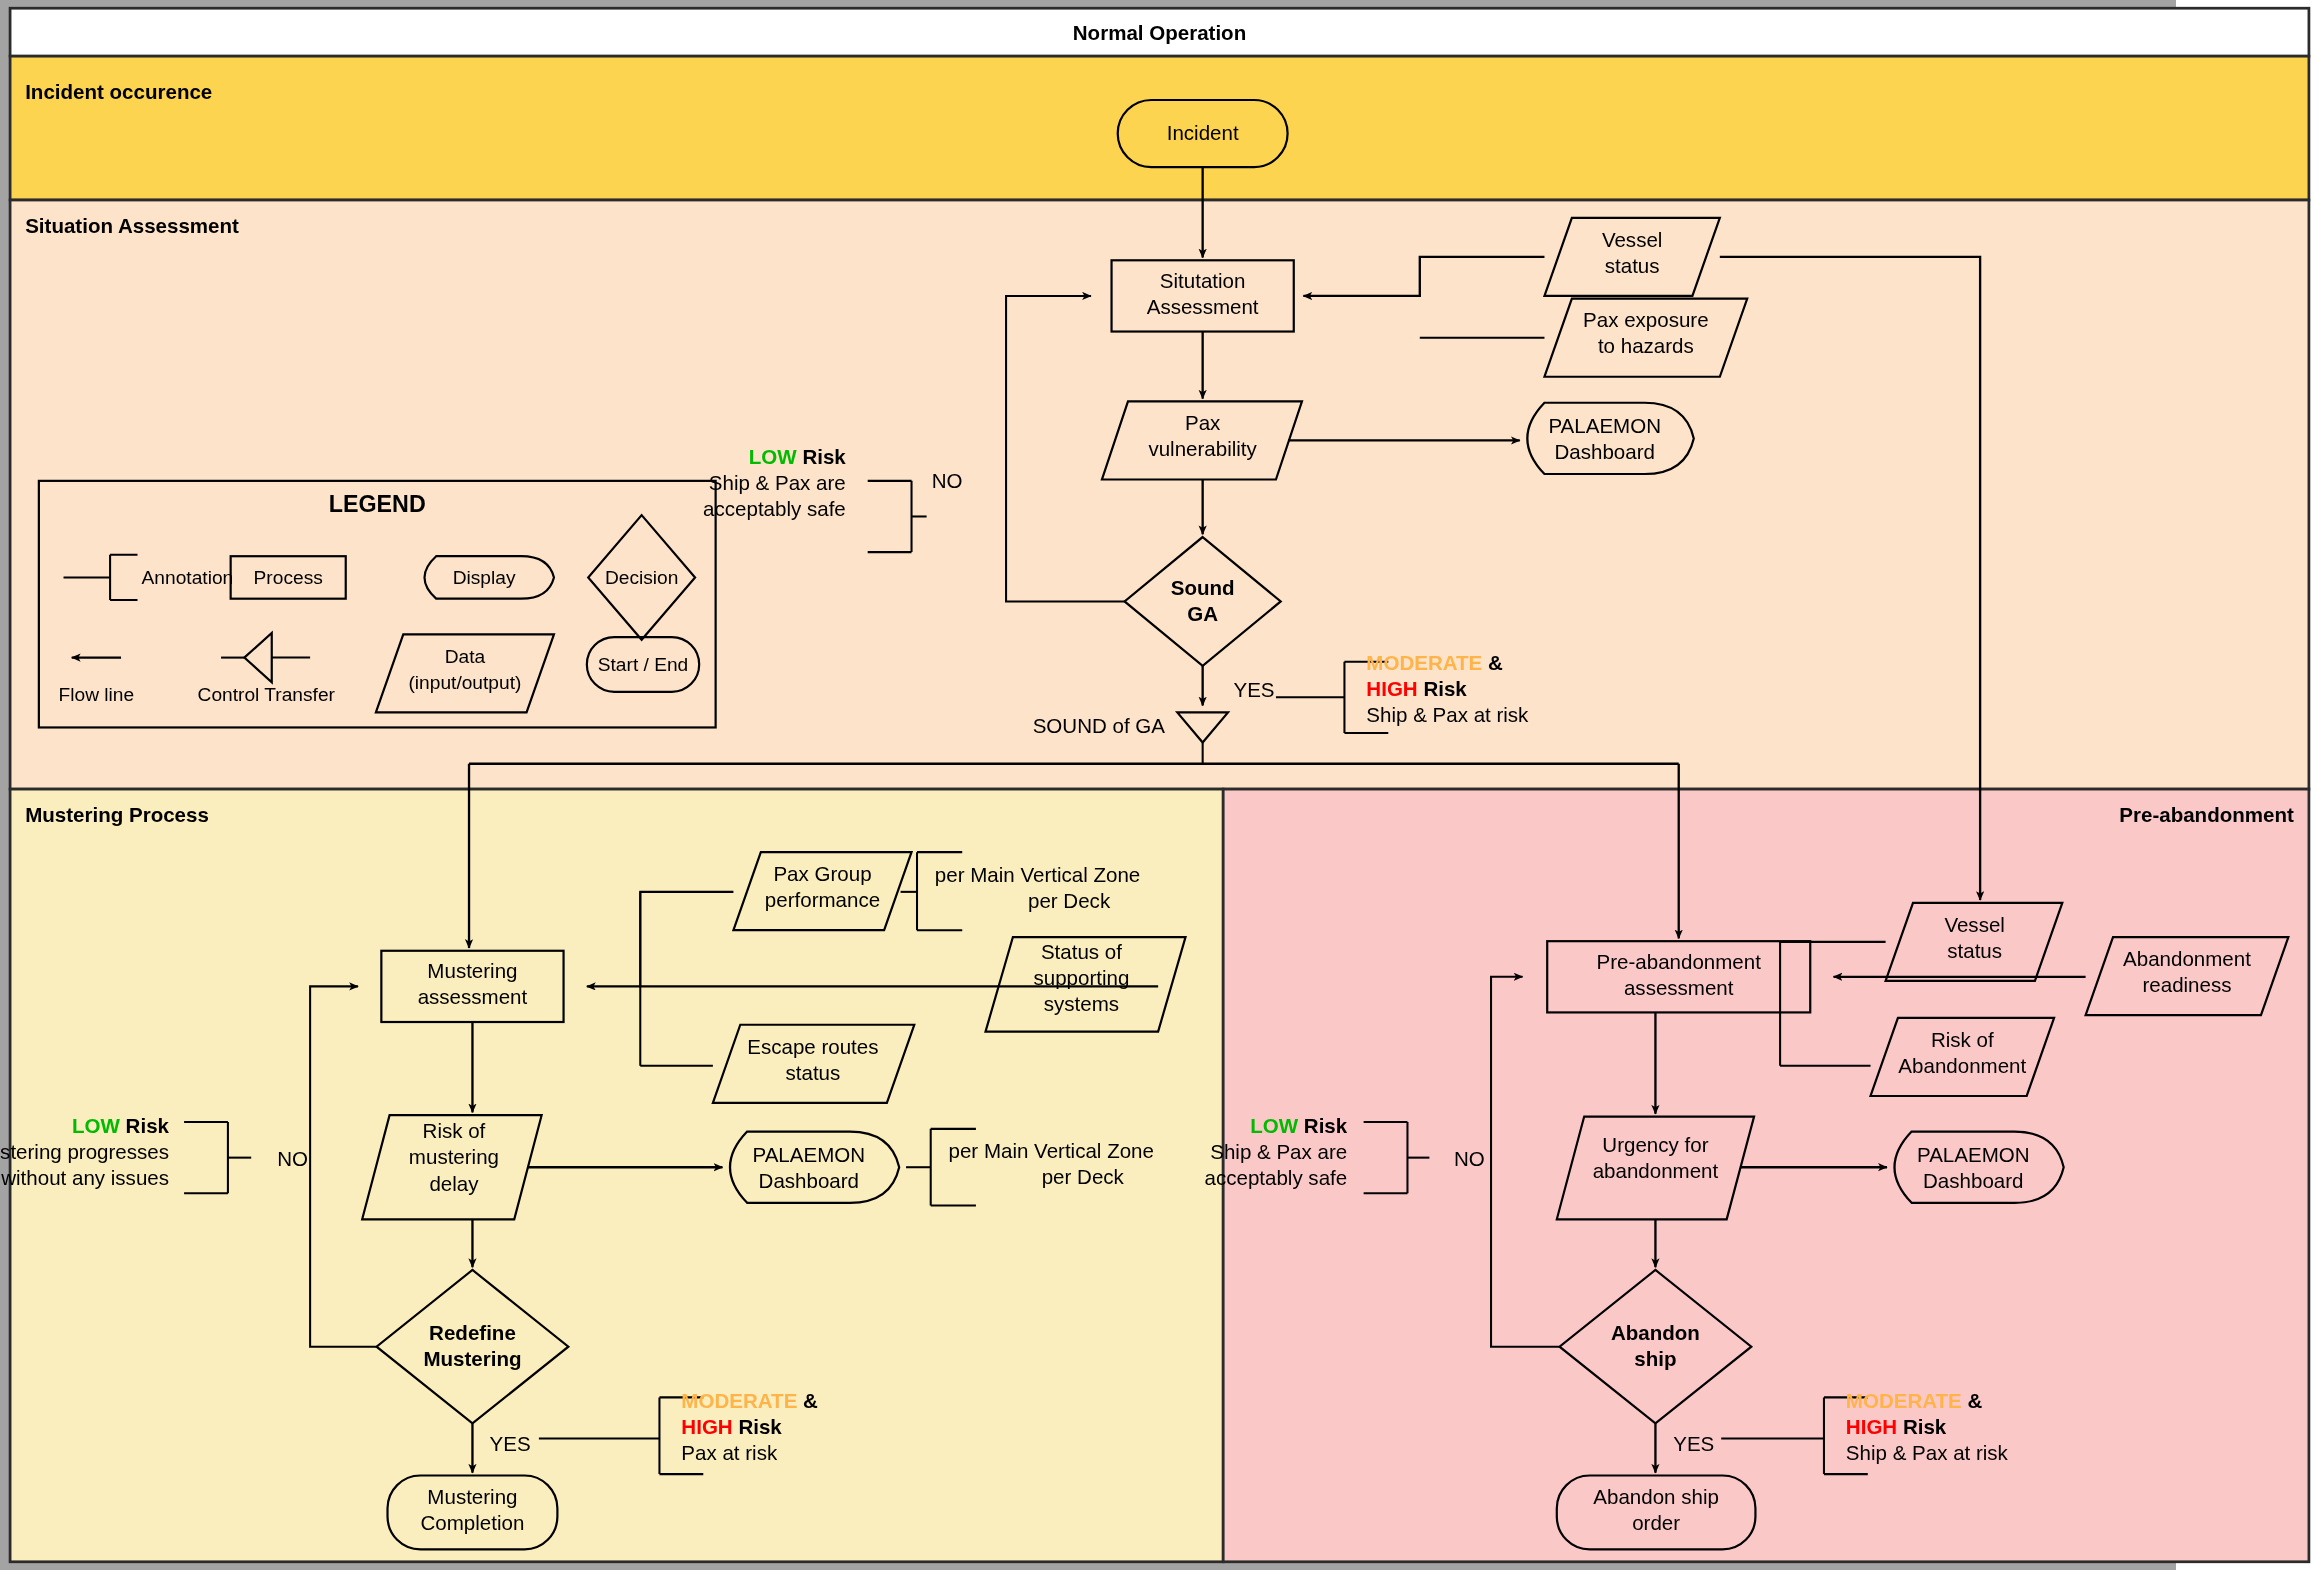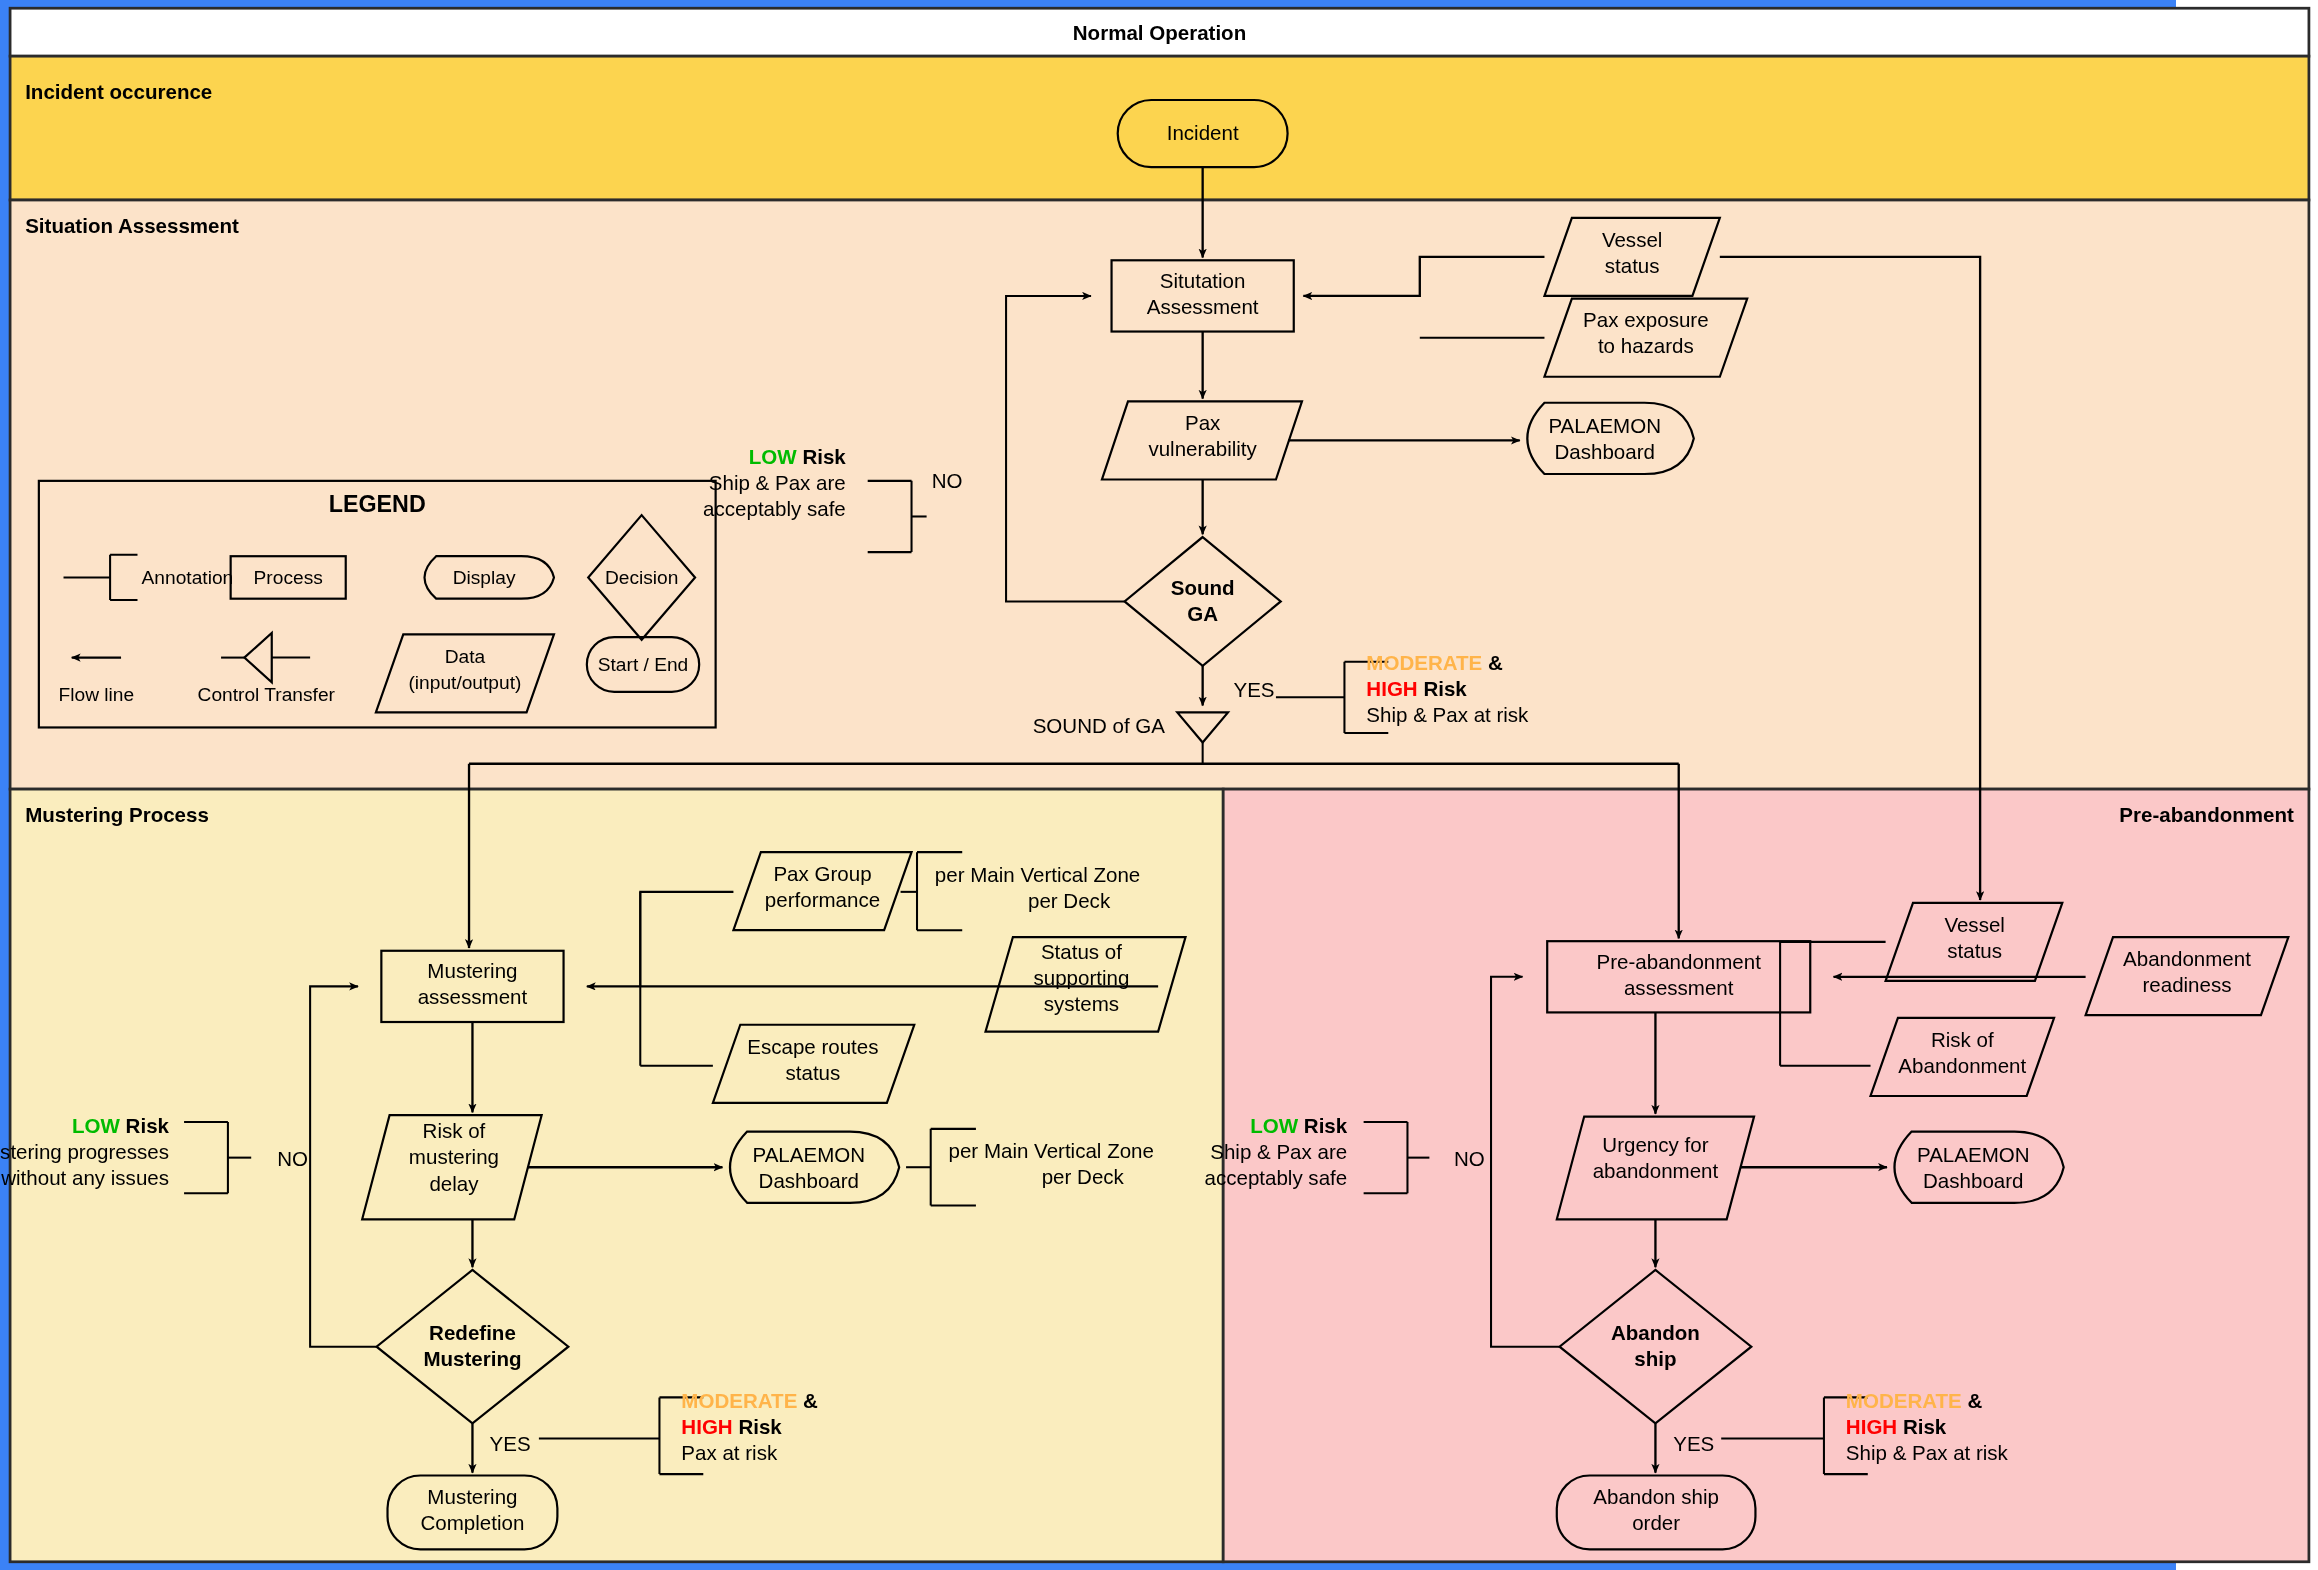--- a/index.html
+++ b/index.html
@@ -1,17 +1,17 @@
 <!DOCTYPE html>
 <html style="font-size:11px"><head>
 <meta charset="utf-8">
 <style>
   html,body{margin:0;padding:0;background:#fff;}
   body{font-family:"Liberation Sans",sans-serif;}
-  #stage{position:relative;width:2176px;height:1570px;background:#3b82f6;text-align:right;}
+  #stage{position:relative;width:2176px;height:1570px;background:#a3a3a3;text-align:right;}
   svg{display:block;}
   text{font-family:"Liberation Sans",sans-serif;fill:#000;}
   .bandlabel{font-size:30px;font-weight:bold;}
   .nodetext{font-size:30px;}
   .nodetext-b{font-size:30px;font-weight:bold;}
   .anntext{font-size:30px;}
   .lbl{font-size:30px;}
   .legendtitle{font-size:34px;font-weight:bold;}
   .legendtext{font-size:28px;}
   .shape{fill:none;stroke:#000;stroke-width:3.2;}

